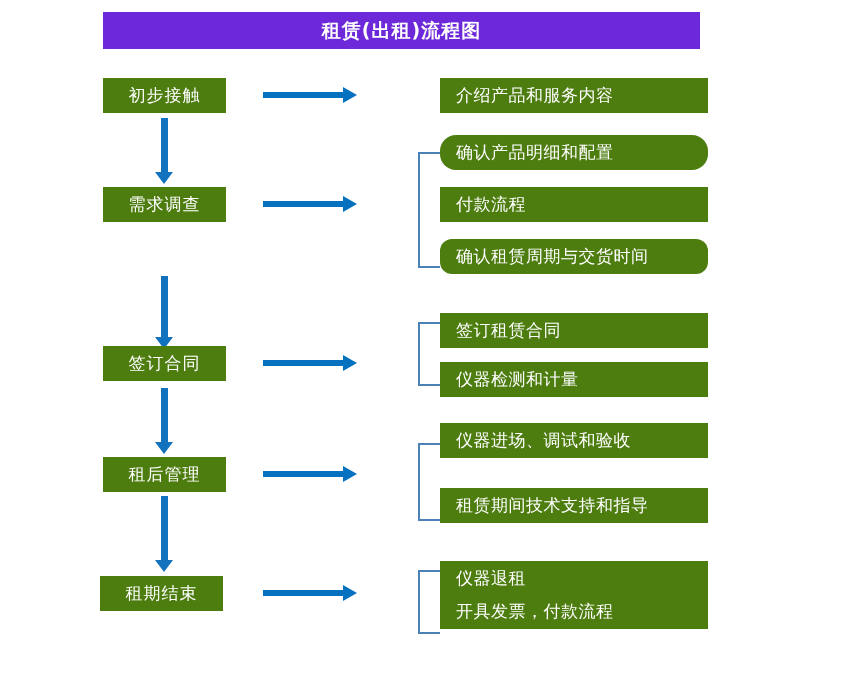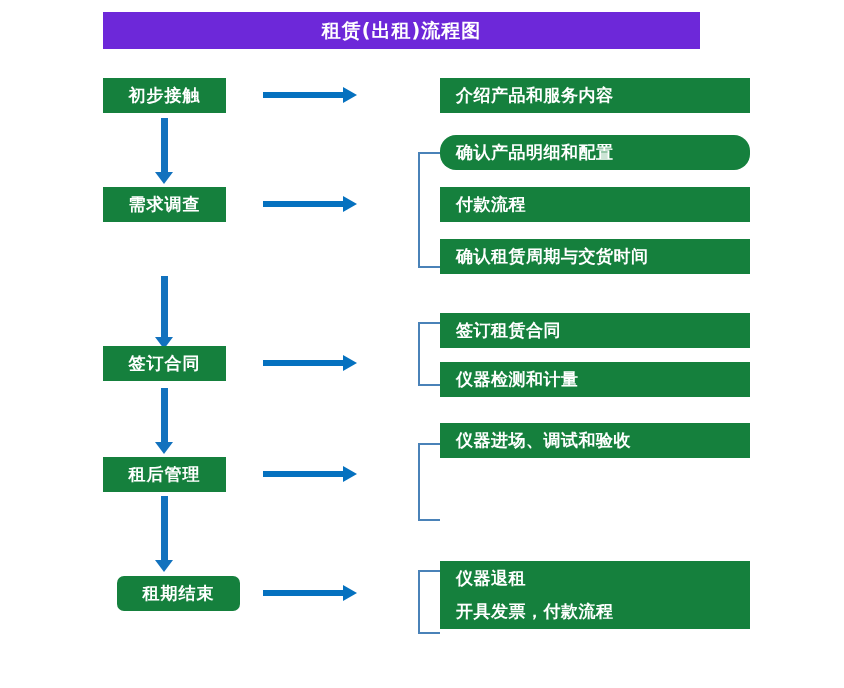--- a/index.html
+++ b/index.html
@@ -35,39 +35,39 @@
     font-weight: bold;
     display: flex;
     align-items: center;
     justify-content: center;
     letter-spacing: 1px;
   }
 
   
   .box {
     position: absolute;
-    background: #15803d;
+    background: #4d7c0f;
     color: #ffffff;
-    font-weight: bold;
+    font-weight: normal;
     display: flex;
     align-items: center;
     box-sizing: border-box;
   }
 
   .box-left {
     width: 123px;
     height: 35px;
     font-size: 17px;
     justify-content: center;
     letter-spacing: 1px;
   }
 
   .box-right {
     left: 440px;
-    width: 310px;
+    width: 268px;
     height: 35px;
     font-size: 17px;
     justify-content: flex-start;
     padding-left: 16px;
     letter-spacing: 0.5px;
   }
 
   
   .arrow-h {
     position: absolute;
@@ -148,21 +148,21 @@
 
   <div class="arrow-h" style="left:263px; top:192px;">
     <div class="shaft"></div>
     <div class="head"></div>
   </div>
 
   <div class="bracket" style="top:152px; height:116px;"></div>
 
   <div class="box box-right" style="top:135px;border-radius:16px;">确认产品明细和配置</div>
   <div class="box box-right" style="top:187px;">付款流程</div>
-  <div class="box box-right" style="top:239px;">确认租赁周期与交货时间</div>
+  <div class="box box-right" style="top:239px;border-radius:12px;">确认租赁周期与交货时间</div>
 
   <div class="arrow-v" style="left:153px; top:276px; height:75px;">
     <div class="shaft" style="height:61px;"></div>
     <div class="head" style="top:61px;"></div>
   </div>
 
   <div class="box box-left" style="left:103px; top:346px;">签订合同</div>
 
   <div class="arrow-h" style="left:263px; top:351px;">
     <div class="shaft"></div>
@@ -182,27 +182,28 @@
   <div class="box box-left" style="left:103px; top:457px;">租后管理</div>
 
   <div class="arrow-h" style="left:263px; top:462px;">
     <div class="shaft"></div>
     <div class="head"></div>
   </div>
 
   <div class="bracket" style="top:443px; height:78px;"></div>
 
   <div class="box box-right" style="top:423px;">仪器进场、调试和验收</div>
+  <div class="box box-right" style="top:488px;">租赁期间技术支持和指导</div>
 
   <div class="arrow-v" style="left:153px; top:496px; height:78px;">
     <div class="shaft" style="height:64px;"></div>
     <div class="head" style="top:64px;"></div>
   </div>
 
-  <div class="box box-left" style="left:117px; top:576px;border-radius:7px;">租期结束</div>
+  <div class="box box-left" style="left:100px; top:576px;">租期结束</div>
 
   <div class="arrow-h" style="left:263px; top:581px;">
     <div class="shaft"></div>
     <div class="head"></div>
   </div>
 
   <div class="bracket" style="top:570px; height:64px;"></div>
 
   <div class="box box-right" style="top:561px;">仪器退租</div>
   <div class="box box-right" style="top:594px;">开具发票，付款流程</div>

